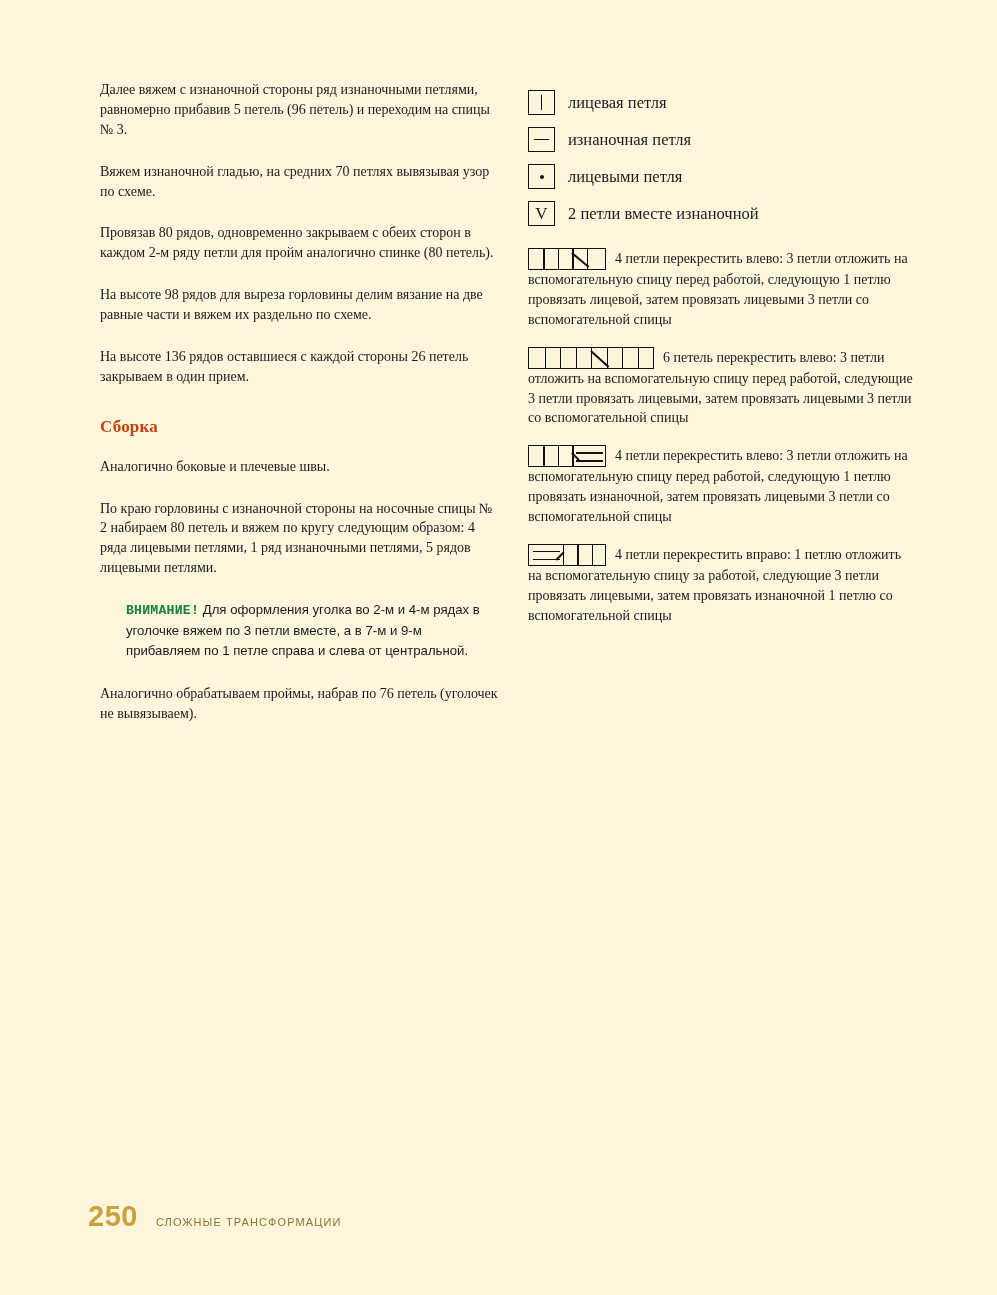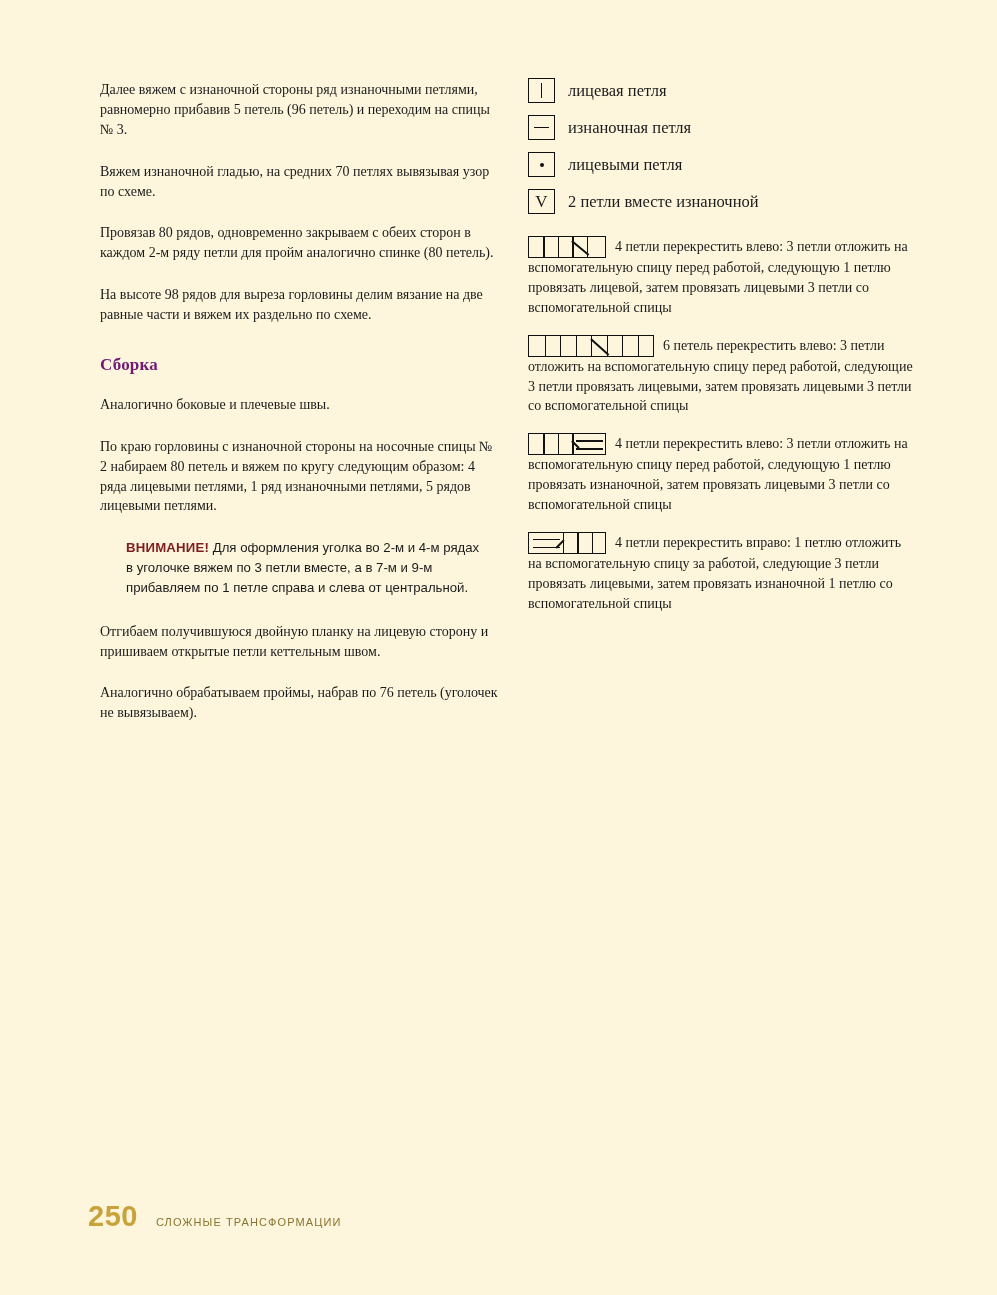--- a/index.html
+++ b/index.html
@@ -21,47 +21,48 @@
   }
   .col-left {
     position: absolute;
     left: 100px;
     top: 80px;
     width: 400px;
   }
   .col-right {
     position: absolute;
     left: 528px;
-    top: 78px;
+    top: 90px;
     width: 390px;
   }
   p {
     margin: 0 0 22px 0;
     font-size: 14px;
     line-height: 1.42;
     text-align: left;
   }
   h2.section {
     margin: 30px 0 20px 0;
     font-size: 17px;
     font-weight: bold;
-    color: #701a75;
+    color: #c2410c;
     letter-spacing: .2px;
   }
   .note {
     margin: 0 0 24px 26px;
     font-family: "Liberation Sans", sans-serif;
     font-size: 13.2px;
     line-height: 1.5;
     width: 355px;
   }
   .note .warn {
-    color: #7f1d1d;
+    color: #15803d;
     font-weight: bold;
     letter-spacing: .2px;
+    font-family: Liberation Mono, monospace;
   }
   
   .legend-row {
     display: flex;
     align-items: center;
     margin-bottom: 12px;
   }
   .sym-box {
     width: 27px;
     height: 25px;
@@ -157,31 +158,31 @@
 </head>
 <body>
 
 <div class="page">
 
   <div class="col-left">
     <p>Далее вяжем с изнаночной стороны ряд изнаночными петлями, равномерно прибавив 5 петель (96 петель) и переходим на спицы № 3.</p>
     <p>Вяжем изнаночной гладью, на средних 70 петлях вывязывая узор по схеме.</p>
     <p>Провязав 80 рядов, одновременно закрываем с обеих сторон в каждом 2-м ряду петли для пройм аналогично спинке (80 петель).</p>
     <p>На высоте 98 рядов для выреза горловины делим вязание на две равные части и вяжем их раздельно по схеме.</p>
+    <p>На высоте 136 рядов оставшиеся с каждой стороны 26 петель закрываем в один прием.</p>
 
     <h2 class="section">Сборка</h2>
 
     <p>Аналогично боковые и плечевые швы.</p>
     <p>По краю горловины с изнаночной стороны на носочные спицы № 2 набираем 80 петель и вяжем по кругу следующим образом: 4 ряда лицевыми петлями, 1 ряд изнаночными петлями, 5 рядов лицевыми петлями.</p>
 
     <div class="note">
       <span class="warn">ВНИМАНИЕ!</span><span> Для оформления уголка во 2-м и 4-м рядах в уголочке вяжем по 3 петли вместе, а в 7-м и 9-м прибавляем по 1 петле справа и слева от центральной.</span>
     </div>
 
-    <p>Отгибаем получившуюся двойную планку на лицевую сторону и пришиваем открытые петли кеттельным швом.</p>
     <p>Аналогично обрабатываем проймы, набрав по 76 петель (уголочек не вывязываем).</p>
   </div>
 
   <div class="col-right">
 
     <div class="legend-row">
       <span class="sym-box">
           <span class="v-bar"></span>
         </span>
       <span class="legend-label">лицевая петля</span>

